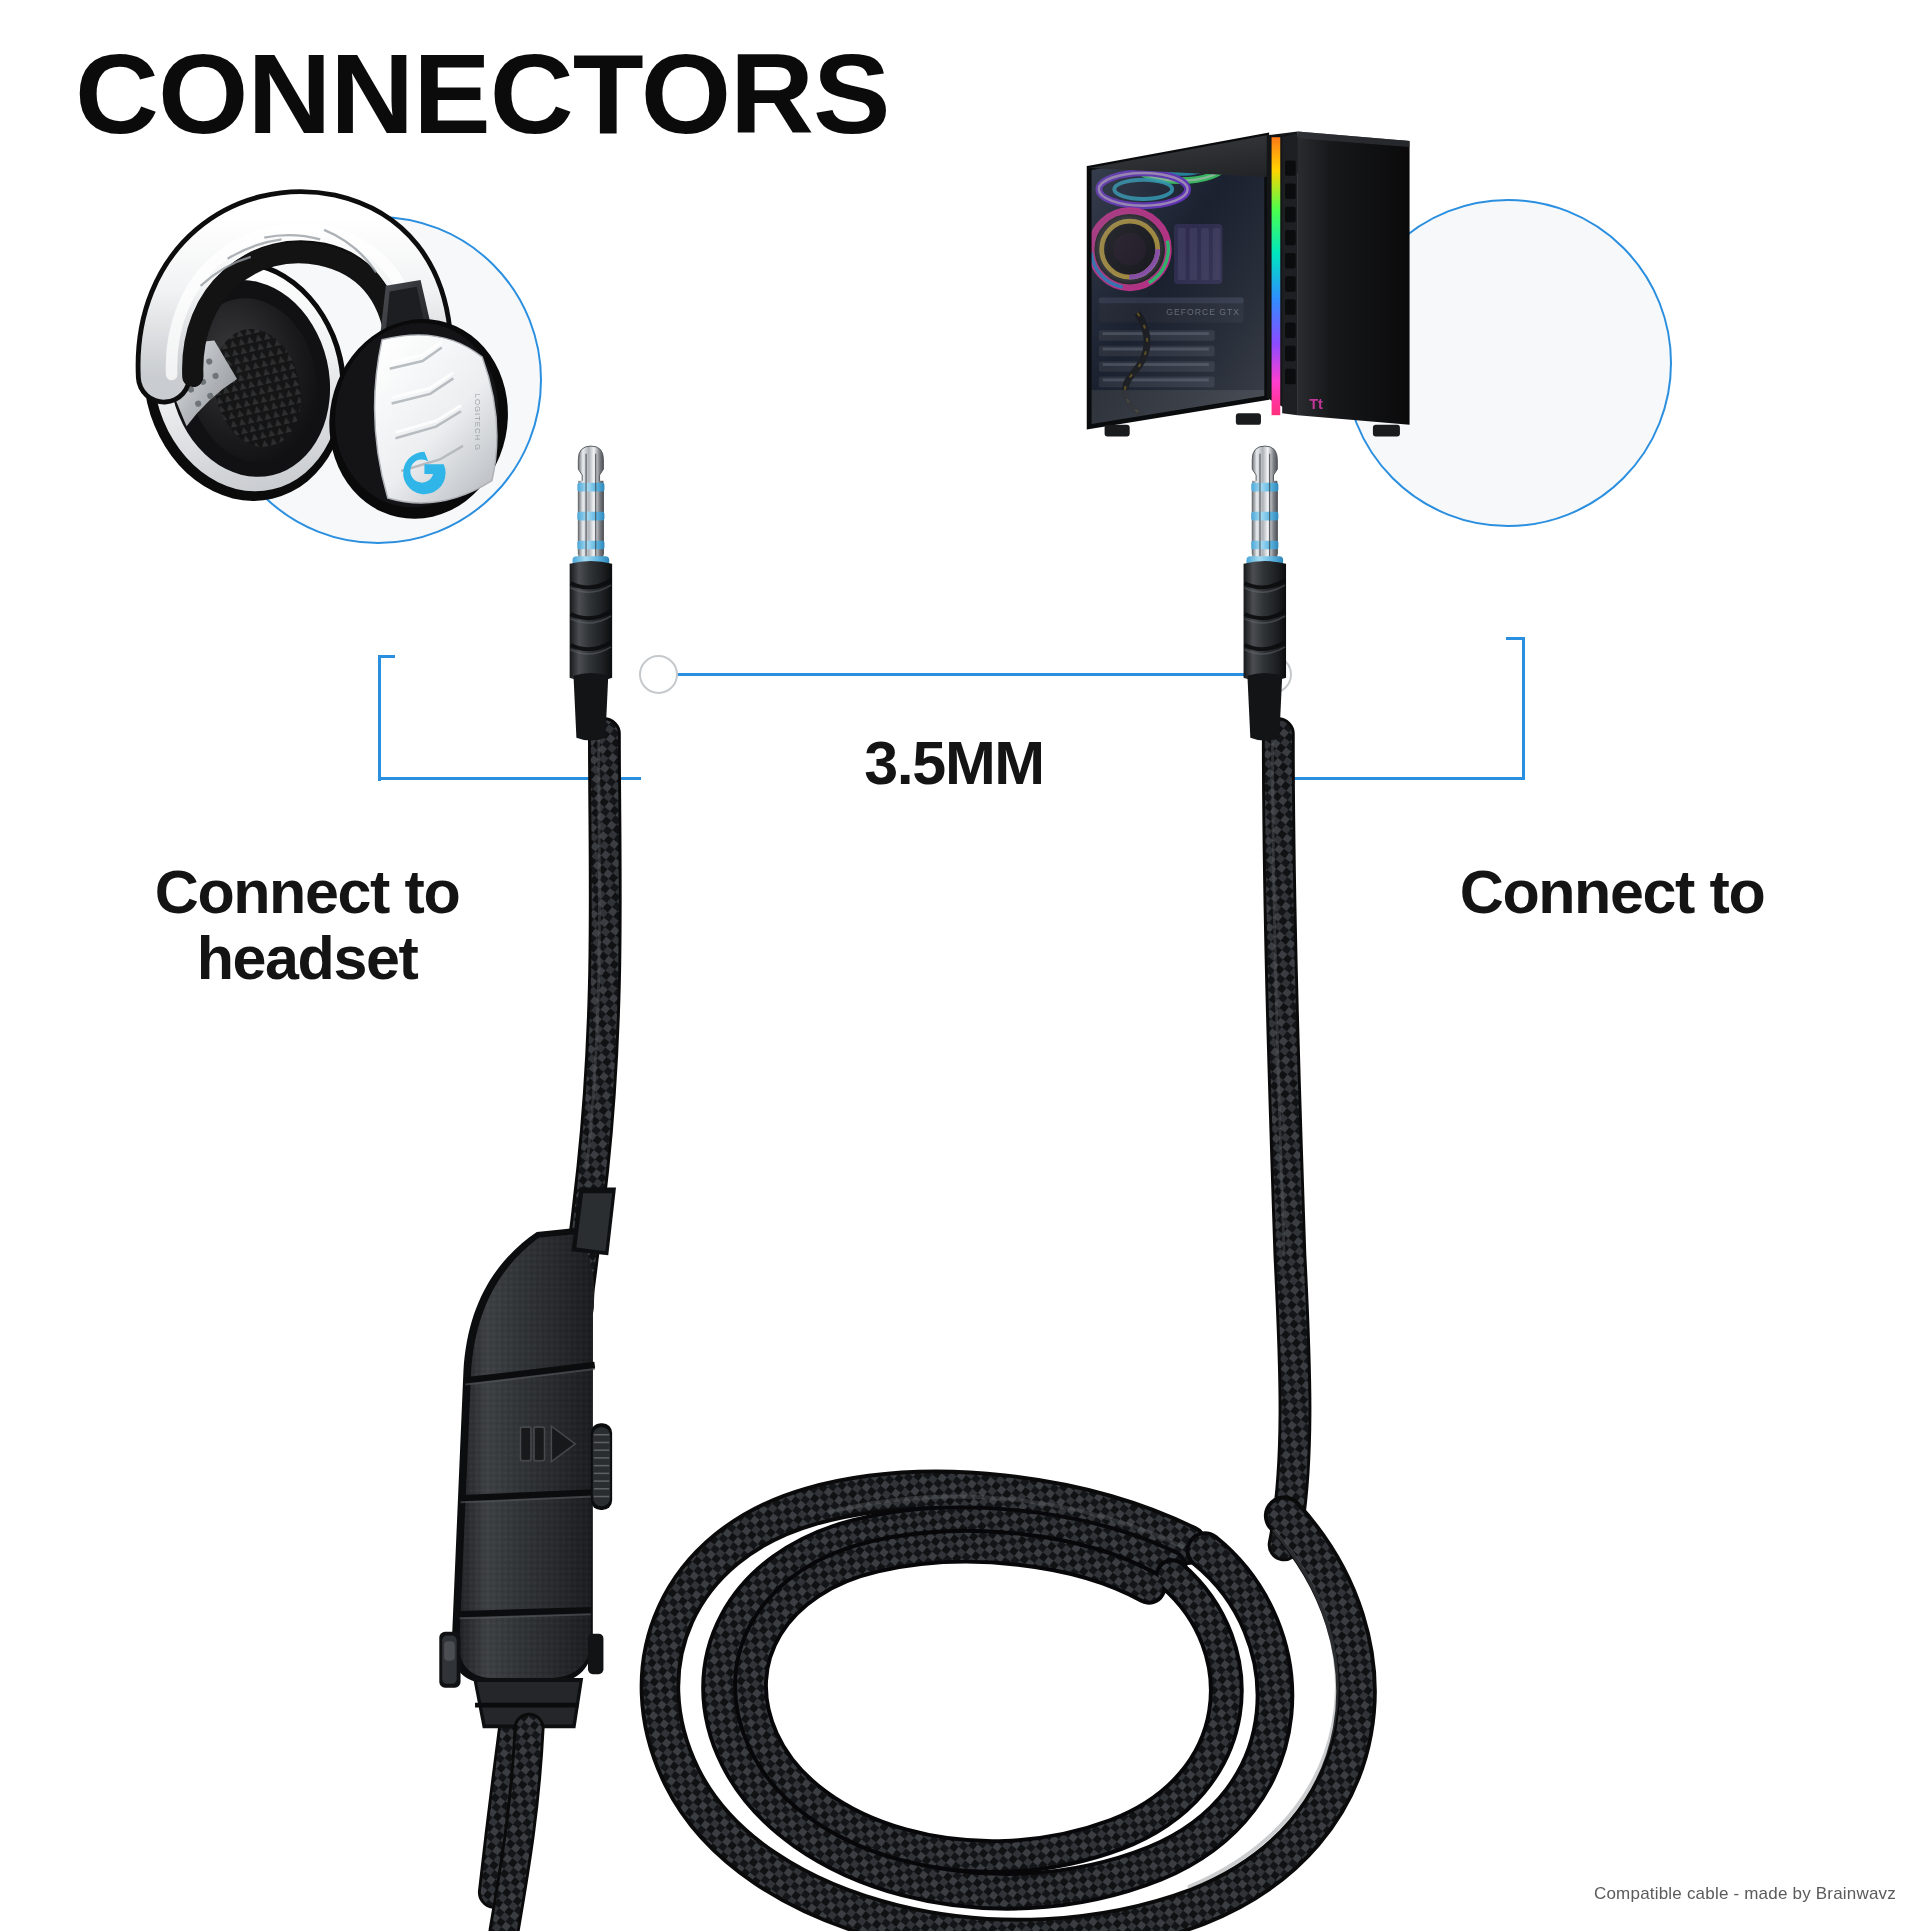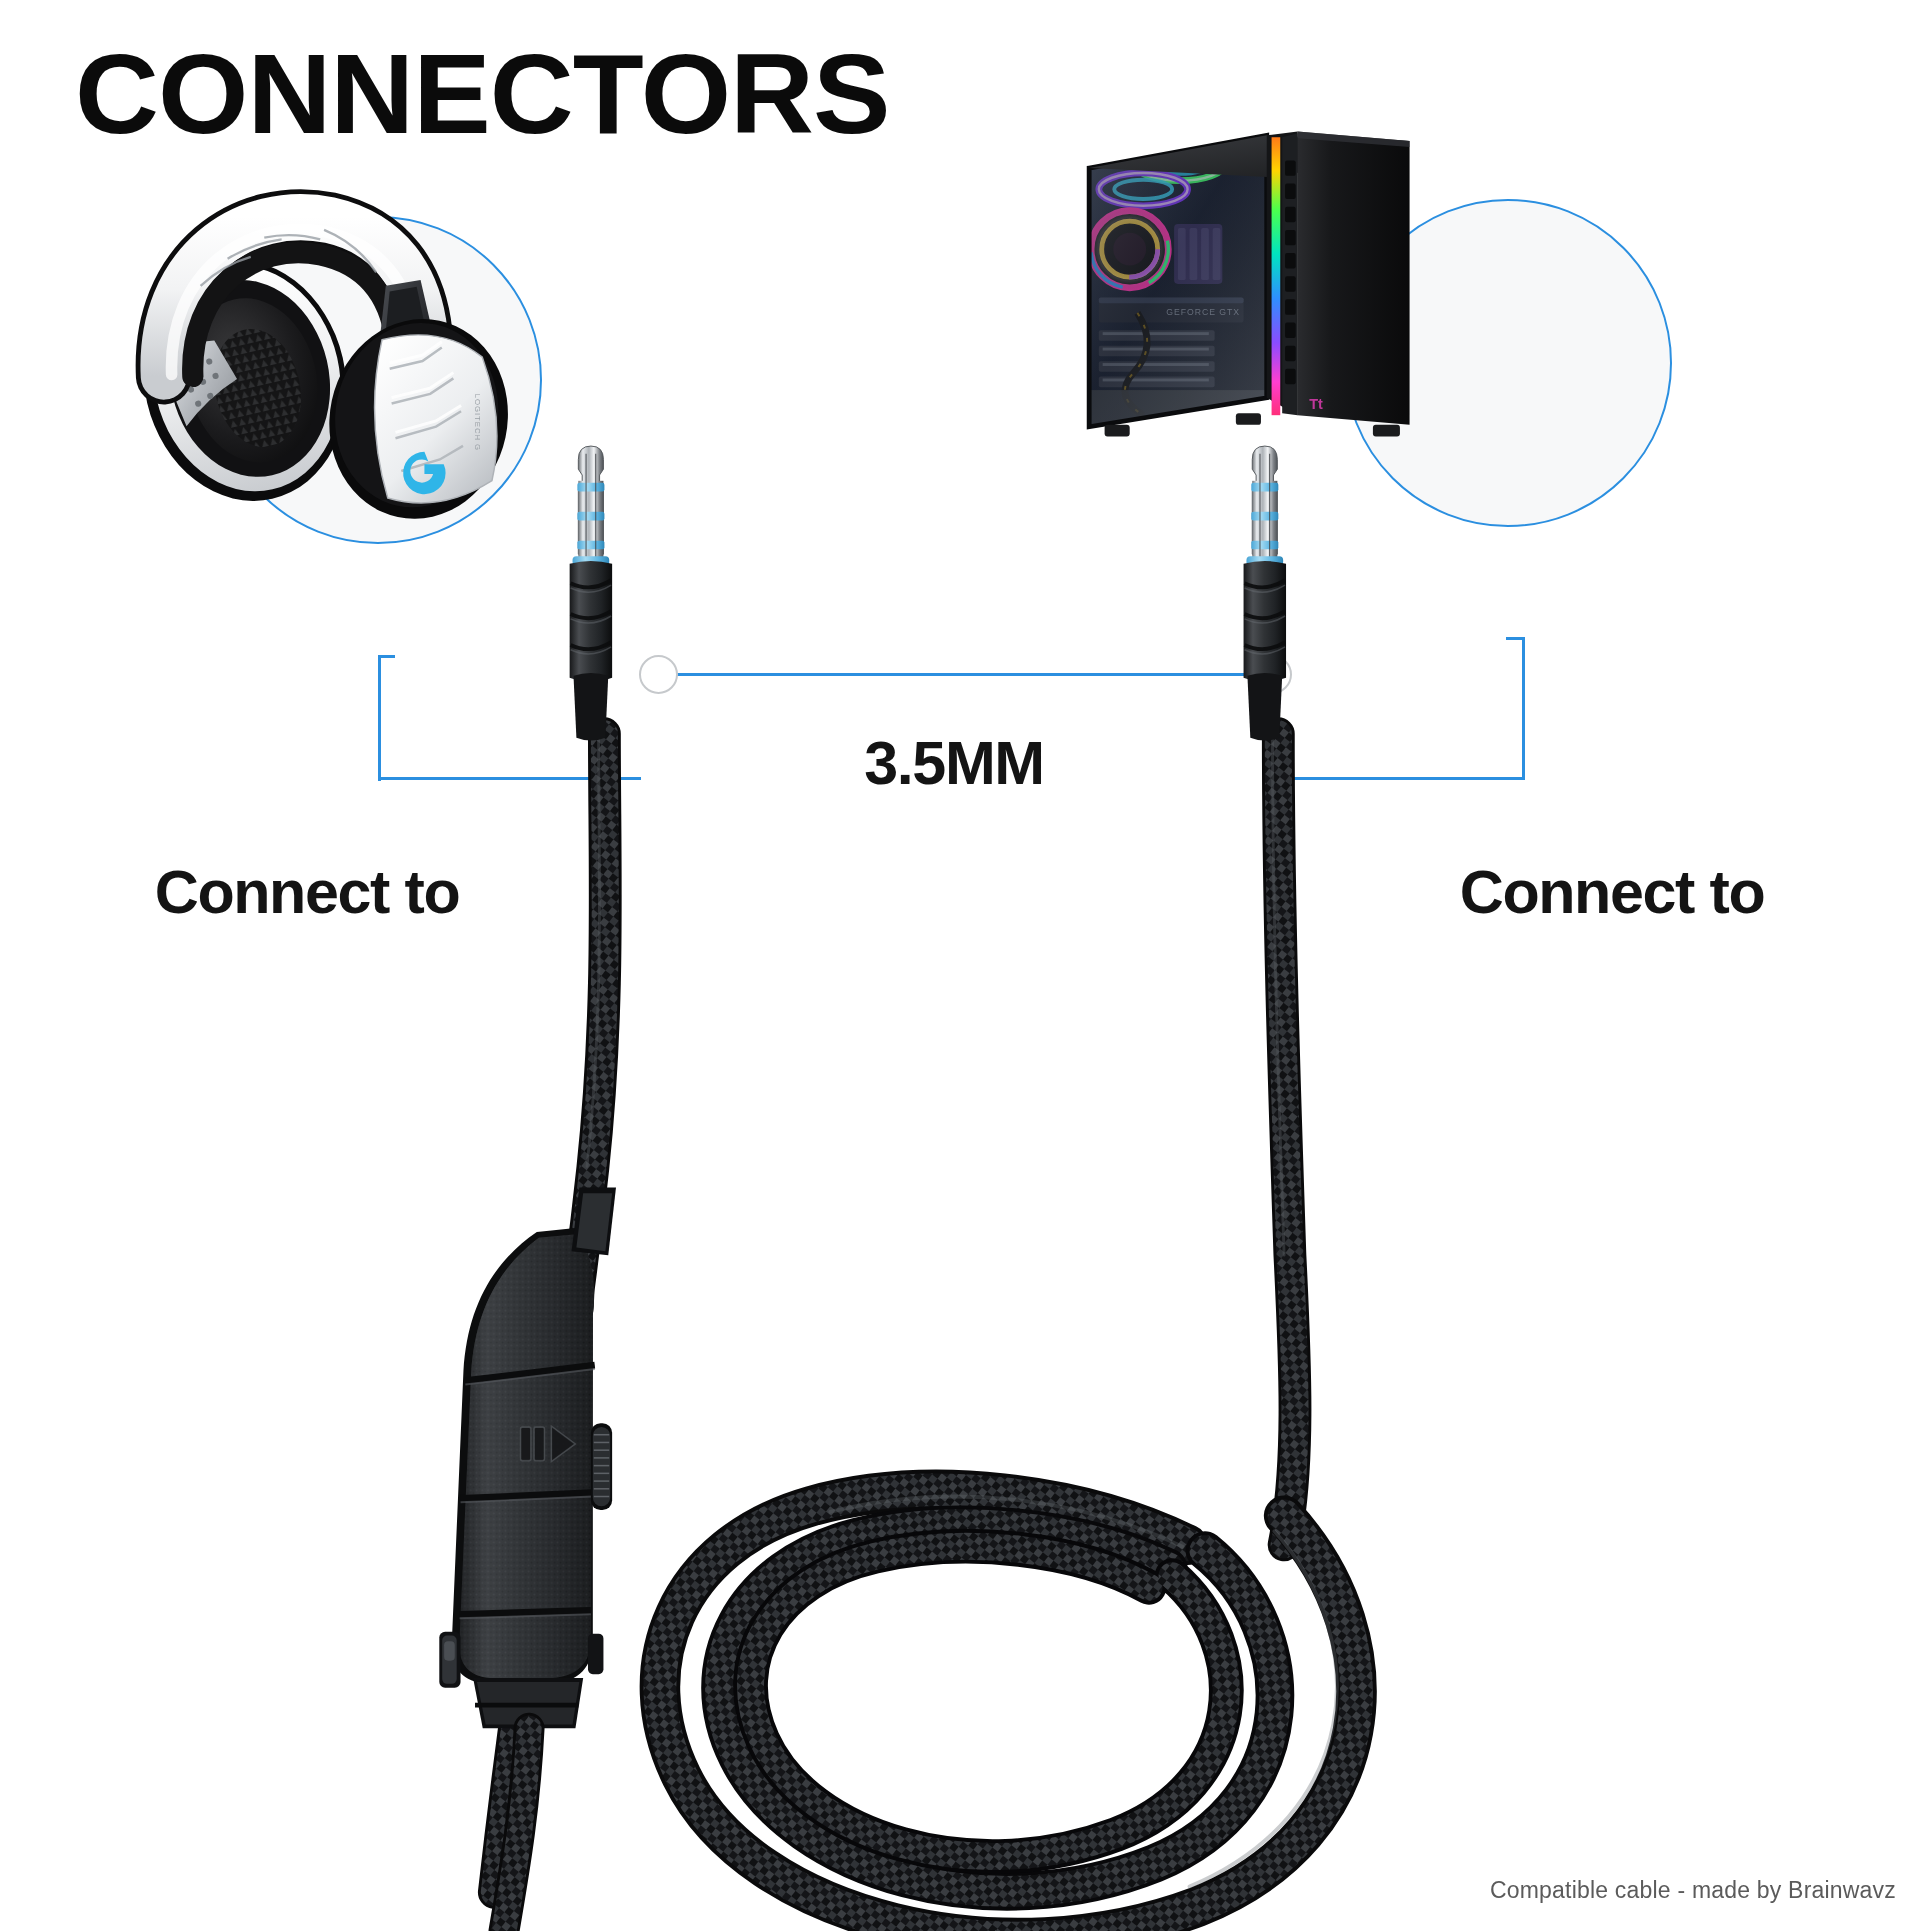--- a/index.html
+++ b/index.html
@@ -69,21 +69,21 @@
     margin-top: 44px;
   }
   #label-headset { left: 85px;  top: 816px; width: 444px; font-size: 61px; }
   #label-device  { left: 1390px; top: 816px; width: 444px; font-size: 61px; }
   #label-center  { left: 732px; top: 687px; width: 444px; font-size: 61px; }
 
   .footer {
     position: absolute;
     right: 35px; bottom: 27px;
     font-family: "Liberation Sans", sans-serif;
-    font-size: 23px;
+    font-size: 17px;
     font-weight: 300;
     color: #5b5b5b;
     letter-spacing: 0.2px;
     white-space: nowrap;
   }
 
   
   #headset { left: 100px; top: 170px; width: 425px; height: 357px; }
 
   
@@ -593,20 +593,21 @@
       <path d="M1292 700 q18 -6 36 0 l-3 64 q-15 6 -30 0 Z" fill="#131416"></path>
     </g>
   </svg>
 
   <div class="label" id="label-center">
     <div>3.5MM</div>
   </div>
 
   <div class="label" id="label-headset">
     <div>Connect to</div>
+    <div>headset</div>
   </div>
 
   <div class="label" id="label-device">
     <div>Connect to</div>
   </div>
 
   <div class="footer">Compatible cable - made by Brainwavz</div>
 
 </div>
 

